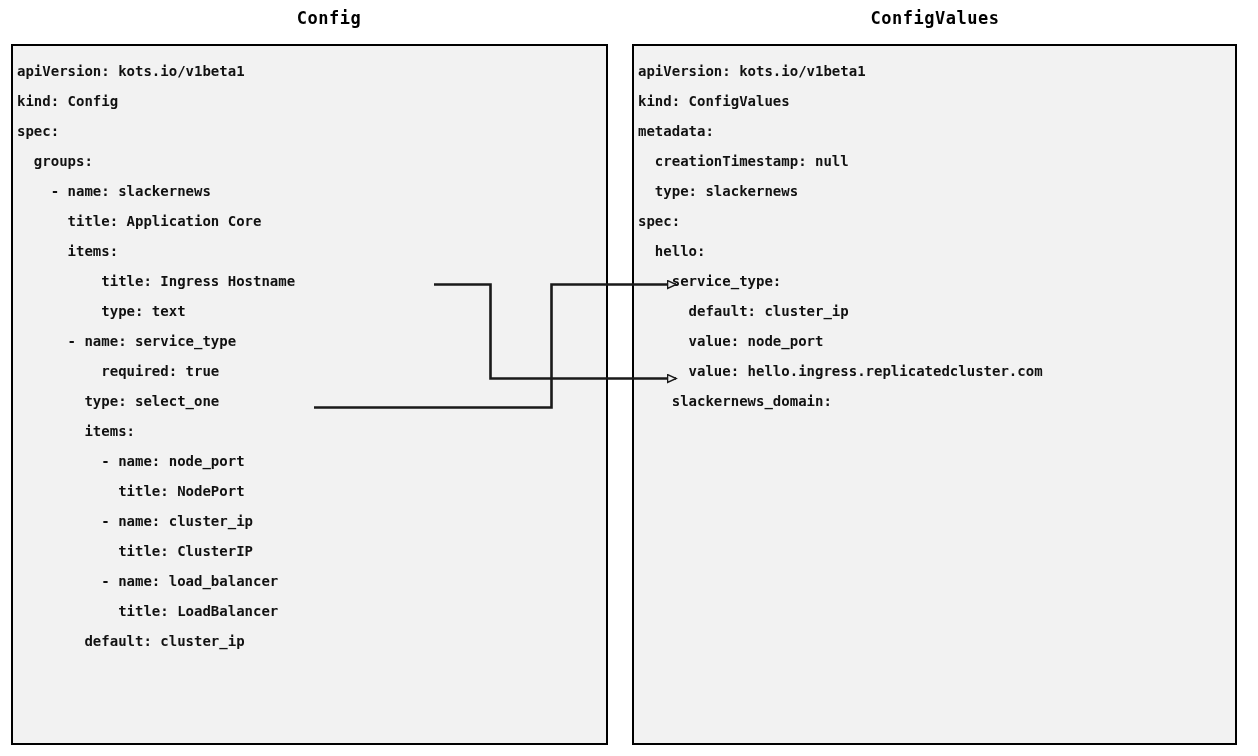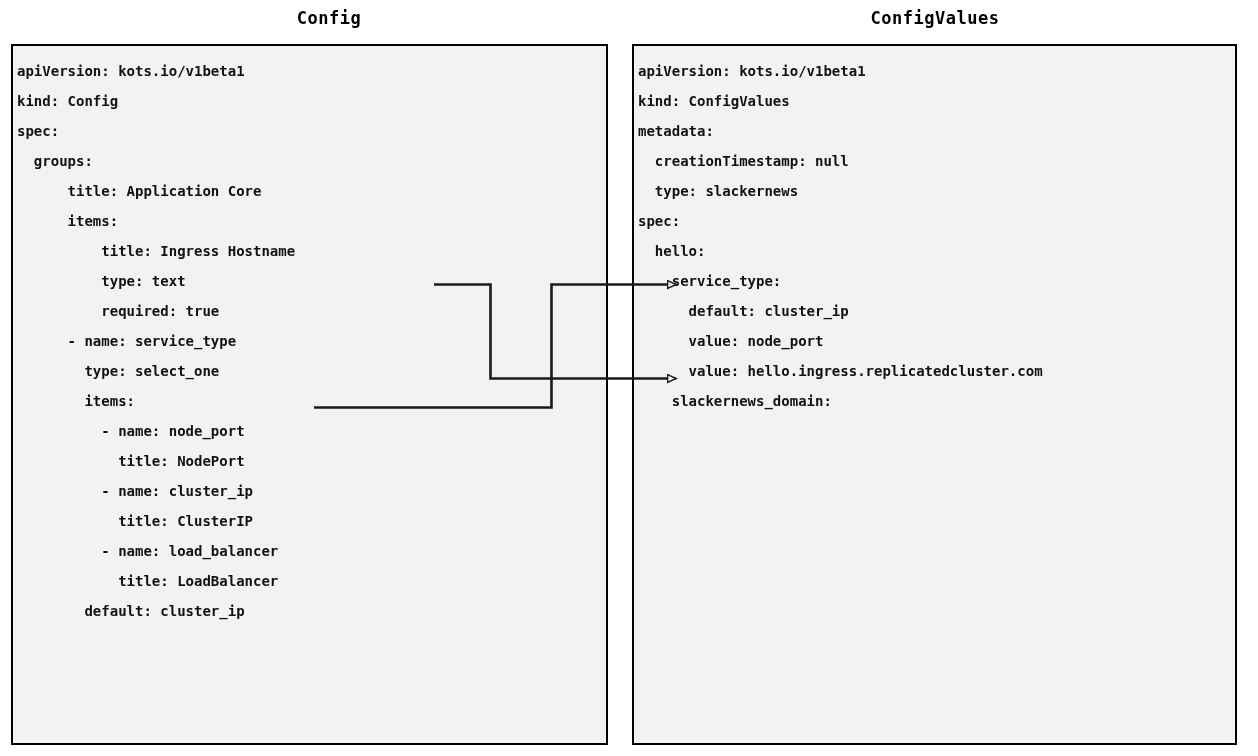--- a/index.html
+++ b/index.html
@@ -90,26 +90,27 @@
   <div class="panel-title" id="title-config">Config</div>
 
   <div class="panel-title" id="title-configvalues">ConfigValues</div>
 
   <div class="yaml-box" id="box-config">
     <div class="yaml-lines" id="left-lines">
         <div class="yaml-line">apiVersion: kots.io/v1beta1</div>
         <div class="yaml-line">kind: Config</div>
         <div class="yaml-line">spec:</div>
         <div class="yaml-line">  groups:</div>
+        <div class="yaml-line">    - name: slackernews</div>
         <div class="yaml-line">      title: Application Core</div>
         <div class="yaml-line">      items:</div>
         <div class="yaml-line">          title: Ingress Hostname</div>
         <div class="yaml-line">          type: text</div>
+        <div class="yaml-line">      - name: service_type</div>
         <div class="yaml-line">          required: true</div>
-        <div class="yaml-line">      - name: service_type</div>
         <div class="yaml-line">        type: select_one</div>
         <div class="yaml-line">        items:</div>
         <div class="yaml-line">          - name: node_port</div>
         <div class="yaml-line">            title: NodePort</div>
         <div class="yaml-line">          - name: cluster_ip</div>
         <div class="yaml-line">            title: ClusterIP</div>
         <div class="yaml-line">          - name: load_balancer</div>
         <div class="yaml-line">            title: LoadBalancer</div>
         <div class="yaml-line">        default: cluster_ip</div>
       </div>

